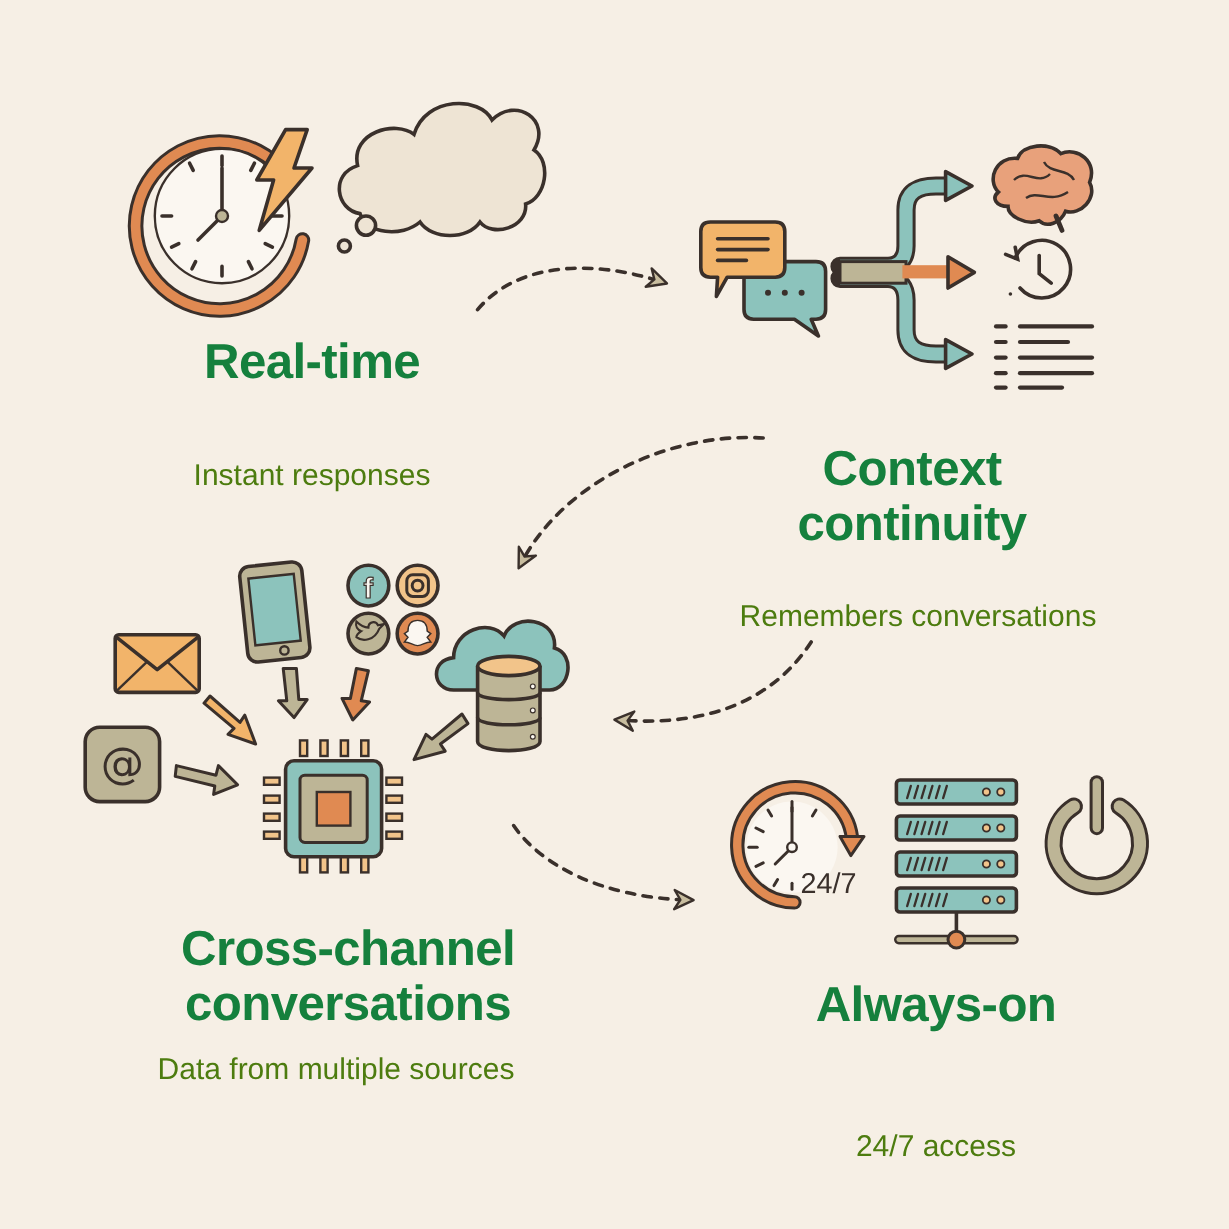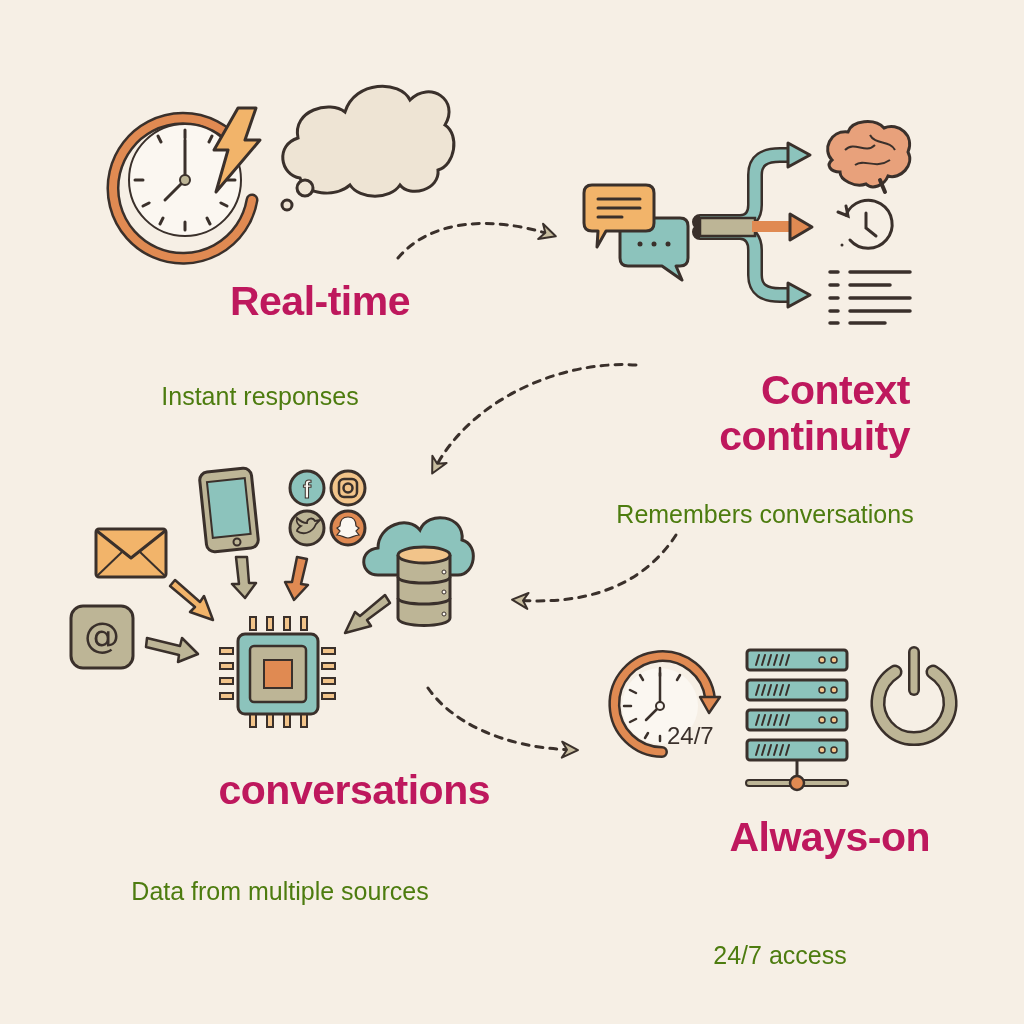--- a/index.html
+++ b/index.html
@@ -1,18 +1,18 @@
 <!DOCTYPE html>
 <html><head>
 <meta charset="utf-8">
 <style>
   html,body{margin:0;padding:0;}
   body{width:1024px;height:1024px;background:#f6efe5;position:relative;overflow:hidden;font-family:"Liberation Sans",sans-serif;}
   svg.canvas{position:absolute;left:0;top:0;}
-  .title{position:absolute;font-family:"Liberation Sans",sans-serif;font-weight:bold;color:#be185d;text-align:right;line-height:1.12;font-size:41px;letter-spacing:-0.5px;}
+  .title{position:absolute;font-family:"Liberation Sans",sans-serif;font-weight:bold;color:#15803d;text-align:center;line-height:1.12;font-size:41px;letter-spacing:-0.5px;}
   .sub{position:absolute;font-family:"Liberation Sans",sans-serif;color:#4d7c0f;text-align:center;font-size:25px;}
 </style>
 </head>
 <body>
 
 <svg class="canvas" width="1024" height="1024" viewBox="0 0 1024 1024">
   <defs>
     <marker id="arrowHead" viewBox="0 0 20 20" refX="14" refY="10" markerWidth="20" markerHeight="20" markerUnits="userSpaceOnUse" orient="auto">
       <path d="M2,2 L18,10 L2,18 L7,10 Z" fill="#c8bd9f" stroke="#3a302b" stroke-width="2" stroke-linejoin="round"></path>
     </marker>
@@ -230,20 +230,21 @@
 </div>
 <div class="sub" style="left:110px;top:382px;width:300px;">Instant responses</div>
 
 <div class="title" style="left:610px;top:368px;width:300px;">
   <div>Context</div>
   <div>continuity</div>
 </div>
 <div class="sub" style="left:560px;top:500px;width:410px;">Remembers conversations</div>
 
 <div class="title" style="left:90px;top:768px;width:400px;">
+  <div>Cross-channel</div>
   <div>conversations</div>
 </div>
 <div class="sub" style="left:70px;top:877px;width:420px;">Data from multiple sources</div>
 
 <div class="title" style="left:630px;top:815px;width:300px;">
   <div>Always-on</div>
 </div>
 <div class="sub" style="left:630px;top:941px;width:300px;">24/7 access</div>
 
 </body></html>

